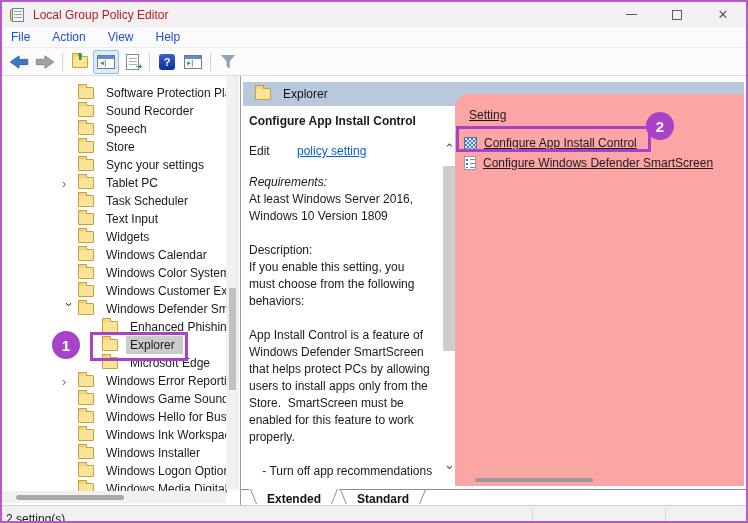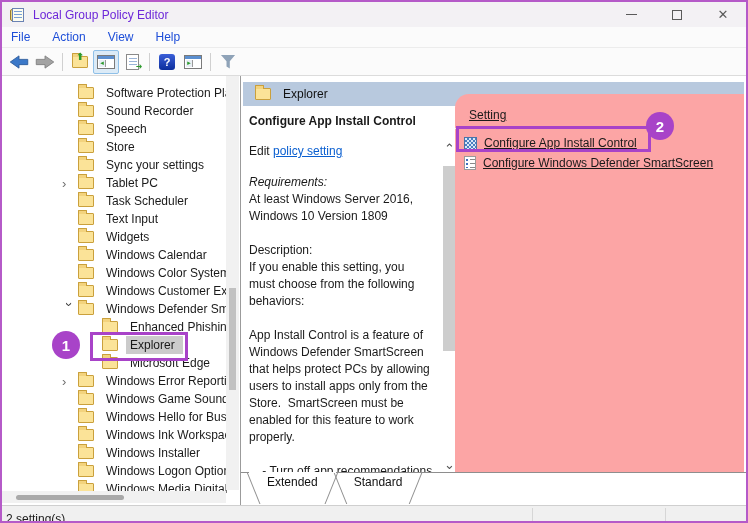--- a/index.html
+++ b/index.html
@@ -8,21 +8,21 @@
 
   .window { position:relative; width:748px; height:523px; border:2px solid #b55ac8; background:#fff; overflow:hidden; }
 
   
   .titlebar { height:25px; display:flex; align-items:center; background:#f3f1f4; padding-left:8px; }
   .app-icon { width:15px; height:16px; position:relative; margin-right:8px; }
   .app-icon .scroll-body { position:absolute; left:2px; top:1px; width:12px; height:14px; background:#fdfdf0; border:1px solid #6a82b4; }
   .app-icon .scroll-lines { position:absolute; left:4px; top:4px; width:8px; height:8px;
       background:repeating-linear-gradient(#7aa0d4 0 1px, transparent 1px 3px); }
   .app-icon .scroll-curl { position:absolute; left:0; top:2px; width:4px; height:12px; background:#e8d98a; border:1px solid #9a7d2c; border-radius:2px 0 0 2px; }
-  .title-text { color:#6d28d9; }
+  .title-text { color:#b91c1c; }
   .win-controls { margin-left:auto; display:flex; align-items:center; height:100%; }
   .win-btn { width:46px; height:100%; display:flex; align-items:center; justify-content:center; color:#5a5a5a; }
   .glyph-min { display:inline-block; width:11px; height:1px; background:#5a5a5a; }
   .glyph-max { display:inline-block; width:10px; height:10px; border:1px solid #5a5a5a; }
   .glyph-close { font-size:13px; line-height:1; }
 
   
   .menubar { height:21px; display:flex; align-items:center; gap:22px; padding-left:9px; background:#fbfbfb; border-bottom:1px solid #ececec; }
   .menu-item { color:#1d4ed8; }
 
@@ -67,21 +67,21 @@
   
   .right-region { position:absolute; left:238px; top:0; right:0; bottom:0; background:#fff; border-left:1px solid #9b9b9b; }
   .band { position:absolute; left:2px; right:2px; top:6px; height:24px; background:#b8c9de; display:flex; align-items:center; padding-left:12px; }
   .band .folder { margin-right:12px; }
   .band-title { color:#111; }
 
   .middle { position:absolute; left:2px; top:30px; width:216px; bottom:19px; background:#fff; overflow:hidden; }
   .middle-inner { padding:8px 26px 0 6px; }
   .d-title { font-weight:bold; margin-bottom:16px; }
   .d-edit { margin-bottom:16px; }
-  .d-link { color:#0a5fd0; text-decoration:underline; }
+  .d-link { color:#0a5fd0; text-decoration:underline;margin-left:24px; }
   .d-block { white-space:pre-wrap; margin-bottom:17px; line-height:17px; }
   .mid-vscroll { position:absolute; right:2px; top:38px; width:15px; height:330px; }
   .mid-arrow { position:absolute; left:0; width:15px; height:14px; color:#555; font-size:13px; line-height:10px; text-align:center; }
   .mid-arrow.up { top:0; }
   .mid-arrow.down { bottom:0; }
   .mid-thumb { position:absolute; left:1px; top:22px; width:13px; height:185px; background:#cdcdcd; }
 
   .settings-panel { position:absolute; left:214px; right:2px; top:18px; bottom:19px; background:#fca5a5; border-top-left-radius:14px;text-decoration:underline; }
   .col-header { padding:14px 0 6px 14px; border-bottom:1px solid #ededed; width:200px; }
   .srow { display:flex; align-items:center; height:20px; padding-left:9px; gap:7px; white-space:nowrap; }
@@ -92,21 +92,21 @@
   .icon-list { position:relative; width:12px; height:14px; background:#fff; border:1px solid #9a9a9a; flex:0 0 12px; }
   .icon-list::before { content:''; position:absolute; left:1px; top:2px; width:2px; height:9px; background:repeating-linear-gradient(#3f6fc0 0 2px, transparent 2px 4px); }
   .icon-list::after { content:''; position:absolute; left:5px; top:2px; width:5px; height:9px; background:repeating-linear-gradient(#8a8a8a 0 1px, transparent 1px 4px); }
   .rp-hscroll { position:absolute; left:20px; bottom:4px; width:118px; height:4px; background:#9a9a9a; border-radius:2px; }
 
   
   .ann-rect { position:absolute; border:3px solid #a843c8; background:transparent; z-index:5; }
   .ann-badge { position:absolute; width:28px; height:28px; border-radius:50%; background:#a843c8; color:#fff; font-weight:bold; font-size:15px; display:flex; align-items:center; justify-content:center; z-index:6; }
 
   
-  .tabs-row { position:absolute; left:0; right:0; bottom:0; height:33px; border-top:1px solid #8e8e8e; background:#fff; display:flex; padding-left:8px; }
+  .tabs-row { position:absolute; left:0; right:0; bottom:0; height:16px; border-top:1px solid #8e8e8e; background:#fff; display:flex; padding-left:8px;font-weight:bold; }
   .tab { position:relative; padding:2px 18px 0 18px; color:#111; }
   .tab .edge { position:absolute; top:0; bottom:1px; width:1px; background:#8e8e8e; }
   .tab .edge.l { left:4px; transform:skewX(22deg); }
   .tab .edge.r { right:4px; transform:skewX(-22deg); }
   .tab.active { background:#fff; margin-top:-1px; padding-top:3px; }
 
   
   .statusbar { position:relative; height:26px; background:#f0f0f0; border-top:1px solid #cfcfcf; display:flex; align-items:center; padding-left:4px; }
   .status-sep { position:absolute; top:2px; bottom:2px; width:1px; background:#d6d6d6; }
 </style>

